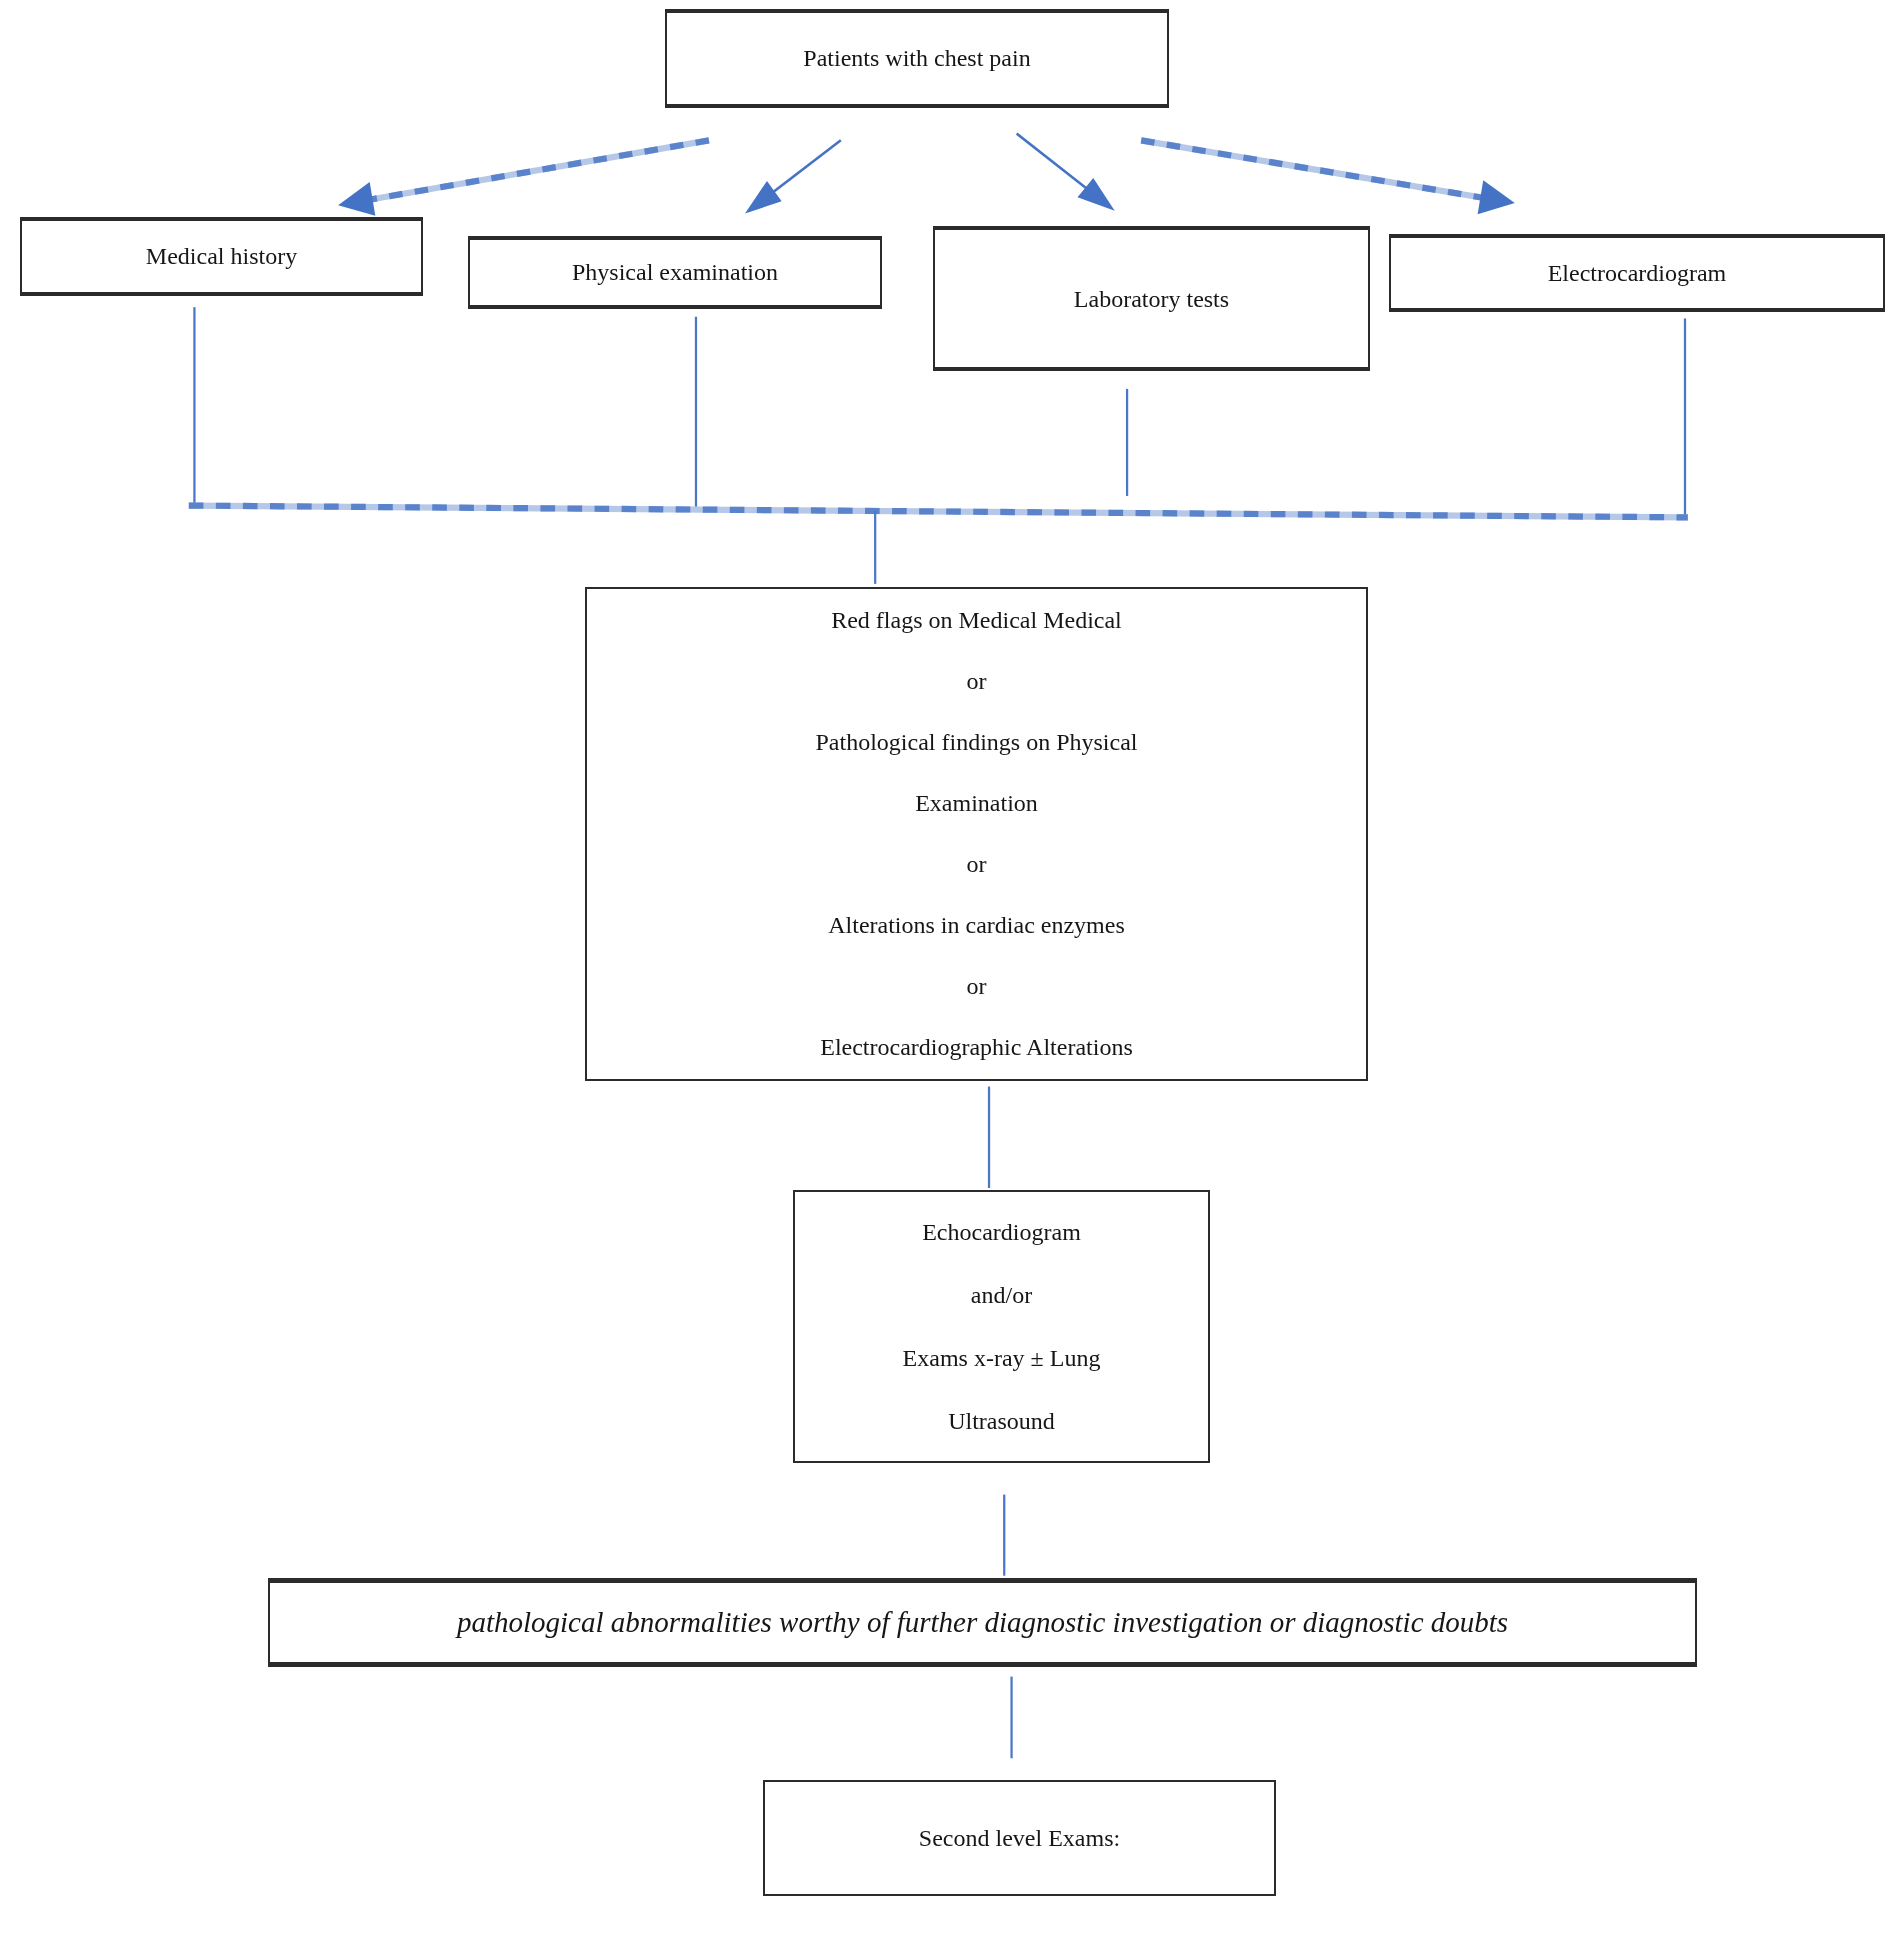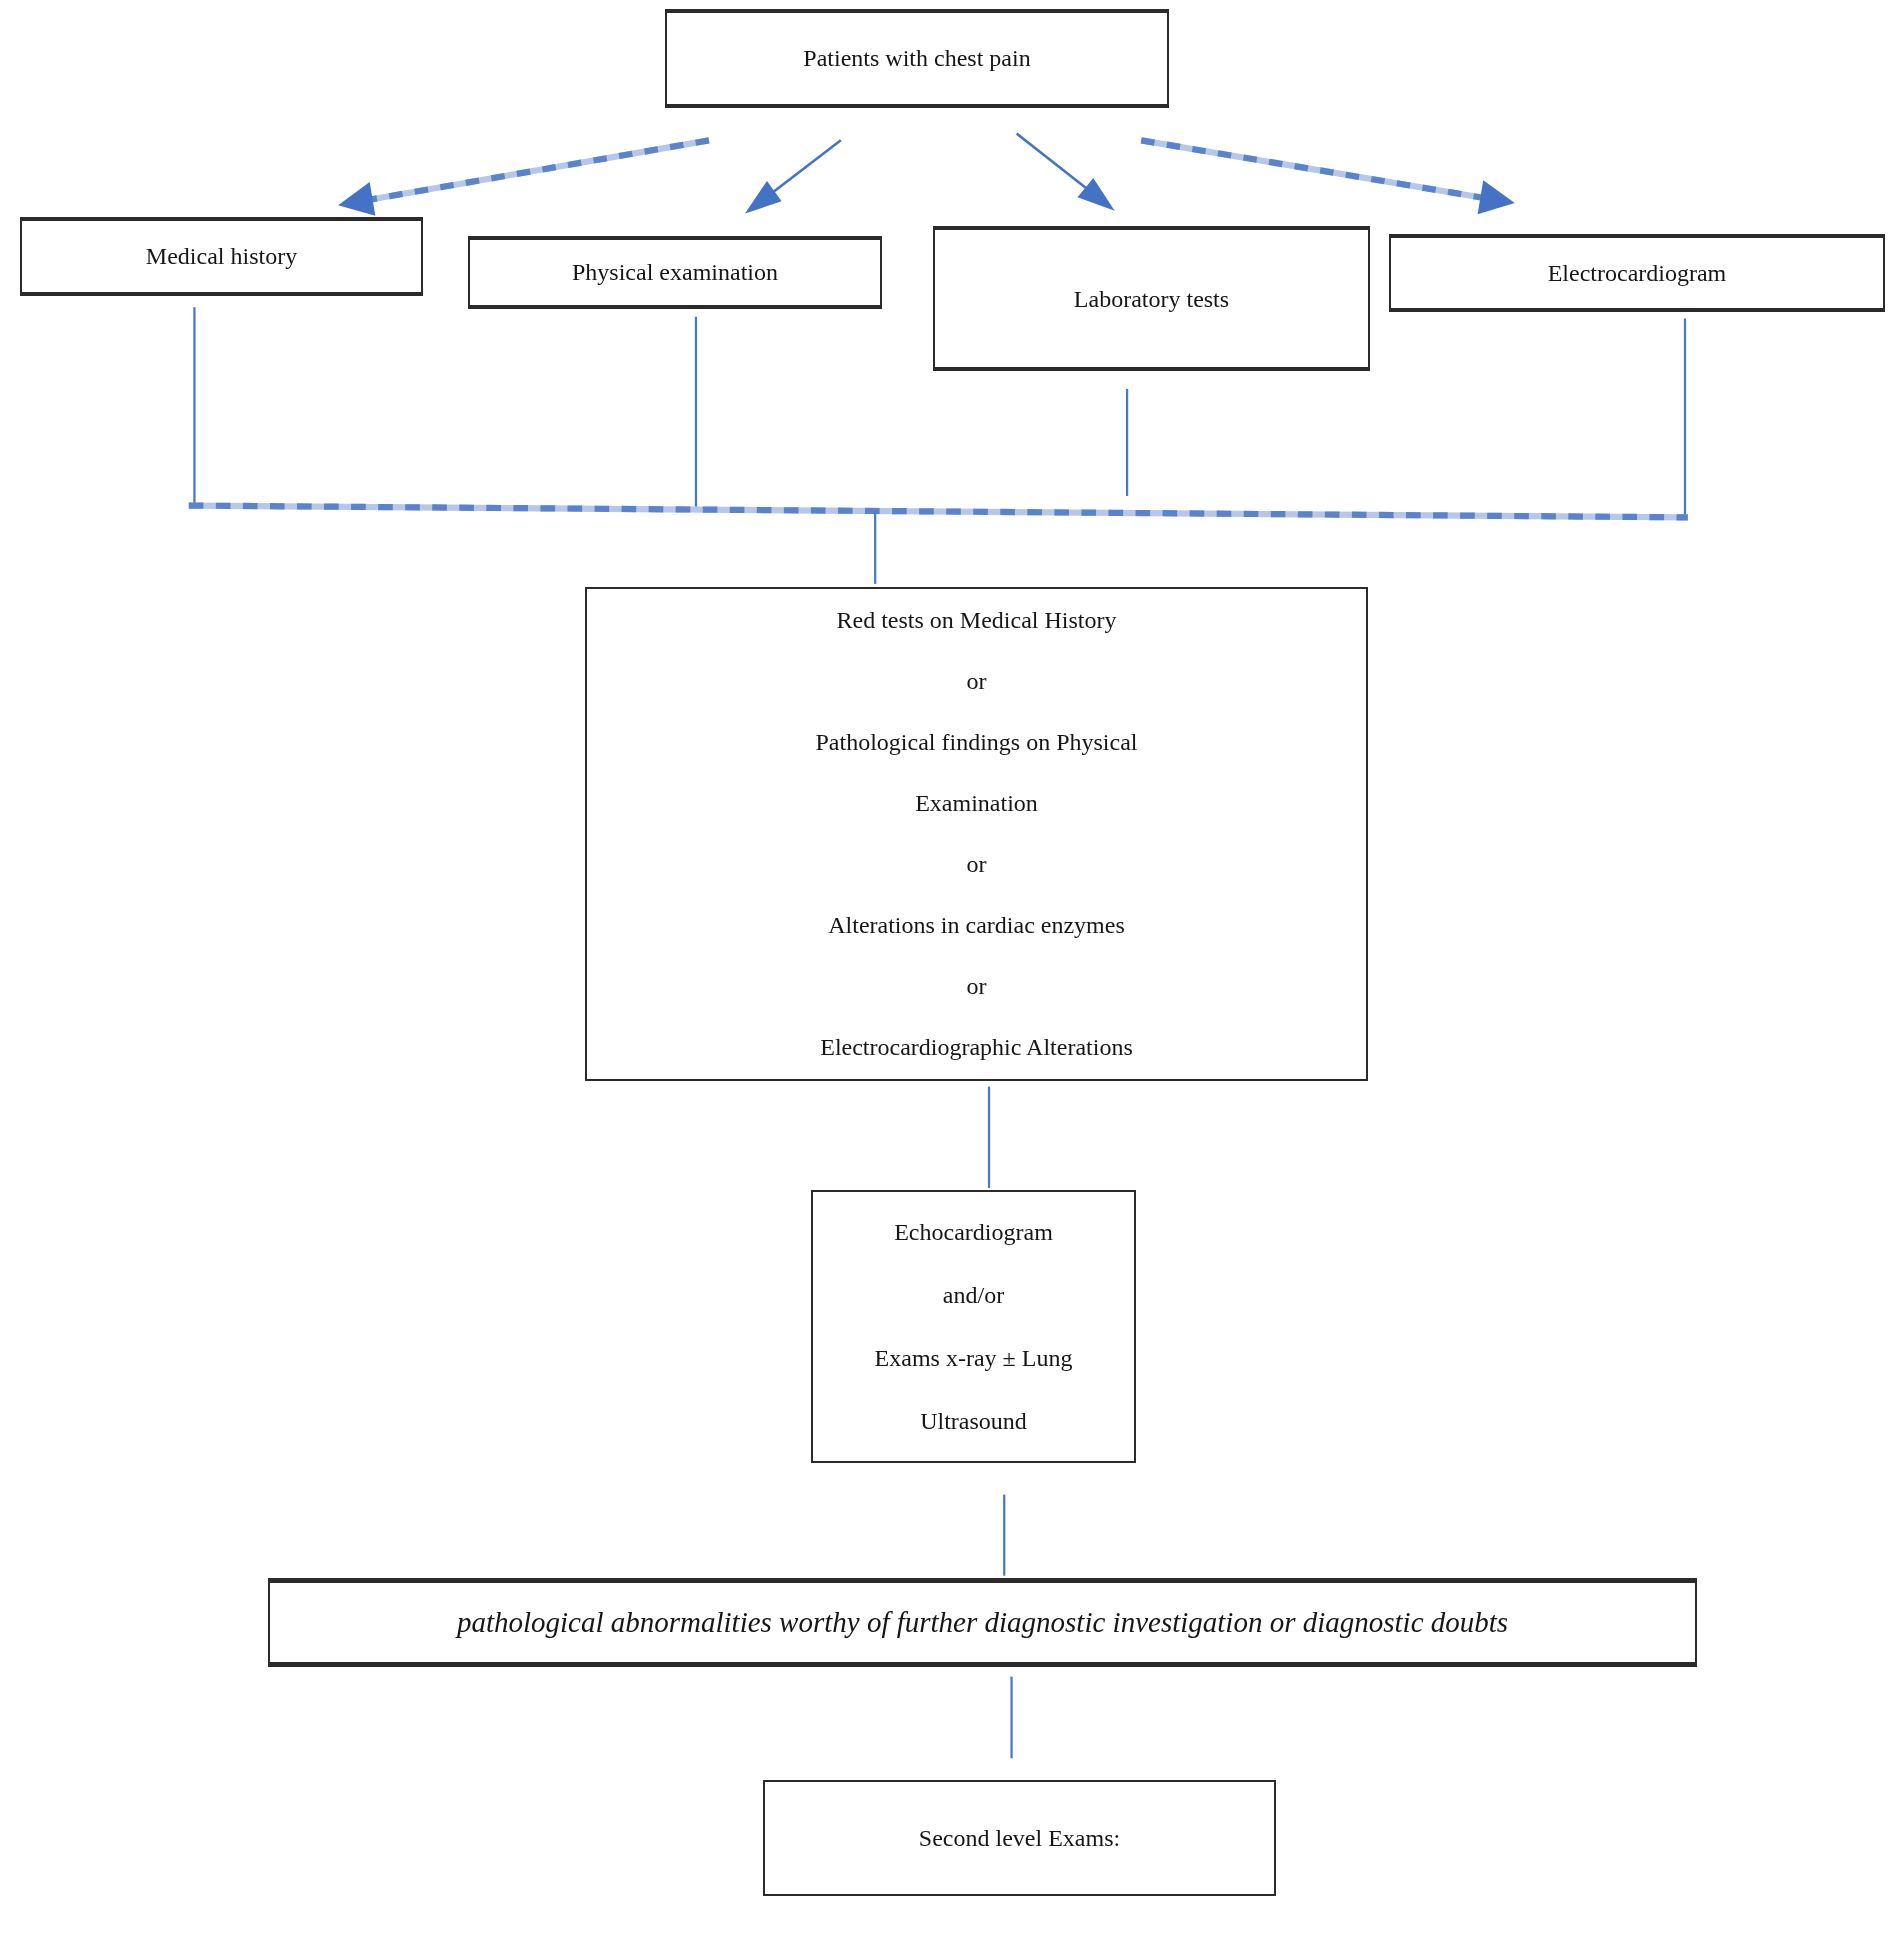--- a/index.html
+++ b/index.html
@@ -95,31 +95,31 @@
 
   <div class="node thick-tb ln-120" style="left:933px; top:226px; width:437px; height:145px;">
     <div class="line">Laboratory tests</div>
   </div>
 
   <div class="node thick-tb" style="left:1389px; top:234px; width:496px; height:78px;">
     <div class="line">Electrocardiogram</div>
   </div>
 
   <div class="node ln-109" style="left:585px; top:587px; width:783px; height:494px;">
-    <div class="line">Red tests on Medical History</div>
+    <div class="line">Red flags on Medical Medical</div>
     <div class="line">or</div>
     <div class="line">Pathological findings on Physical</div>
     <div class="line">Examination</div>
     <div class="line">or</div>
     <div class="line">Alterations in cardiac enzymes</div>
     <div class="line">or</div>
     <div class="line">Electrocardiographic Alterations</div>
   </div>
 
-  <div class="node ln-112" style="left:811px; top:1190px; width:325px; height:273px;">
+  <div class="node ln-112" style="left:793px; top:1190px; width:417px; height:273px;">
     <div class="line">Echocardiogram</div>
     <div class="line">and/or</div>
     <div class="line">Exams x-ray ± Lung</div>
     <div class="line">Ultrasound</div>
   </div>
 
   <div class="node italic-note" style="left:268px; top:1578px; width:1429px; height:89px;">
     <div class="line">pathological abnormalities worthy of further diagnostic investigation or diagnostic doubts</div>
   </div>
 

